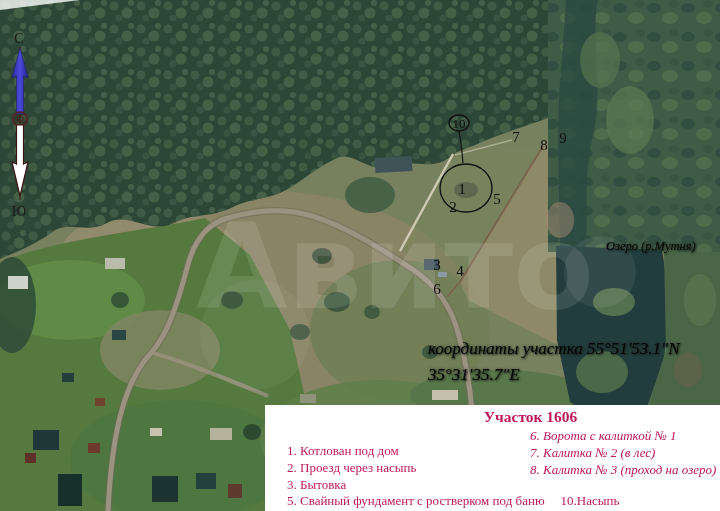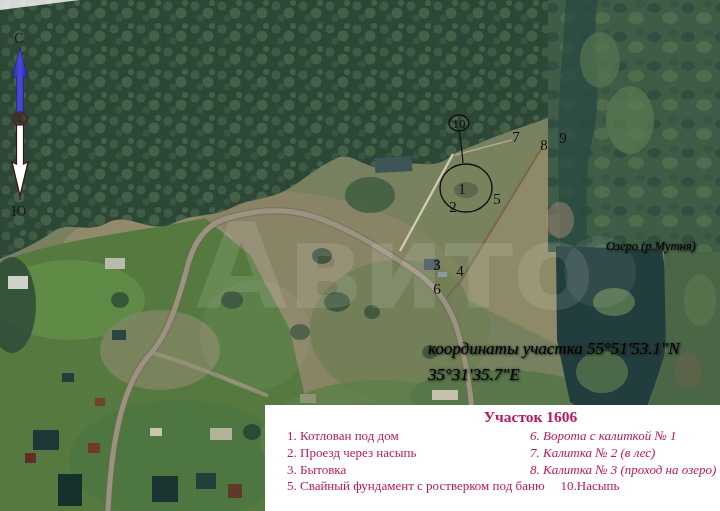--- a/index.html
+++ b/index.html
@@ -10,21 +10,21 @@
   .overlay-text{position:absolute;font-style:italic;color:#000000;
     text-shadow:1px 1px 2px rgba(25,35,25,.95),0 0 3px rgba(30,40,30,.7);}
   .coords{left:428px;top:336px;width:270px;font-size:17px;line-height:26px;}
   .lake-label{left:606px;top:239px;font-size:12.5px;}
   .legend{position:absolute;left:265px;top:405px;width:531px;height:106px;
     background:#ffffff;color:#be185d;font-size:13px;overflow:hidden;}
   .legend-title{text-align:center;font-weight:bold;font-size:15.5px;
     margin-top:3px;line-height:18px;}
   .legend-grid{display:flex;margin-top:2px;}
   .legend-col{display:flex;flex-direction:column;}
-  .legend-col.left{margin-left:22px;width:243px;}
+  .legend-col.left{margin-left:22px;width:243px;margin-top:15px;}
   .legend-col.right{flex:1;font-style:italic;}
   .legend-col div{height:16.8px;line-height:16.8px;white-space:nowrap;}
   .legend-bottom{margin-left:22px;height:16.8px;line-height:16.8px;
     display:flex;gap:16px;white-space:nowrap;}
 </style>
 </head>
 <body>
 
 <div class="stage">
 

